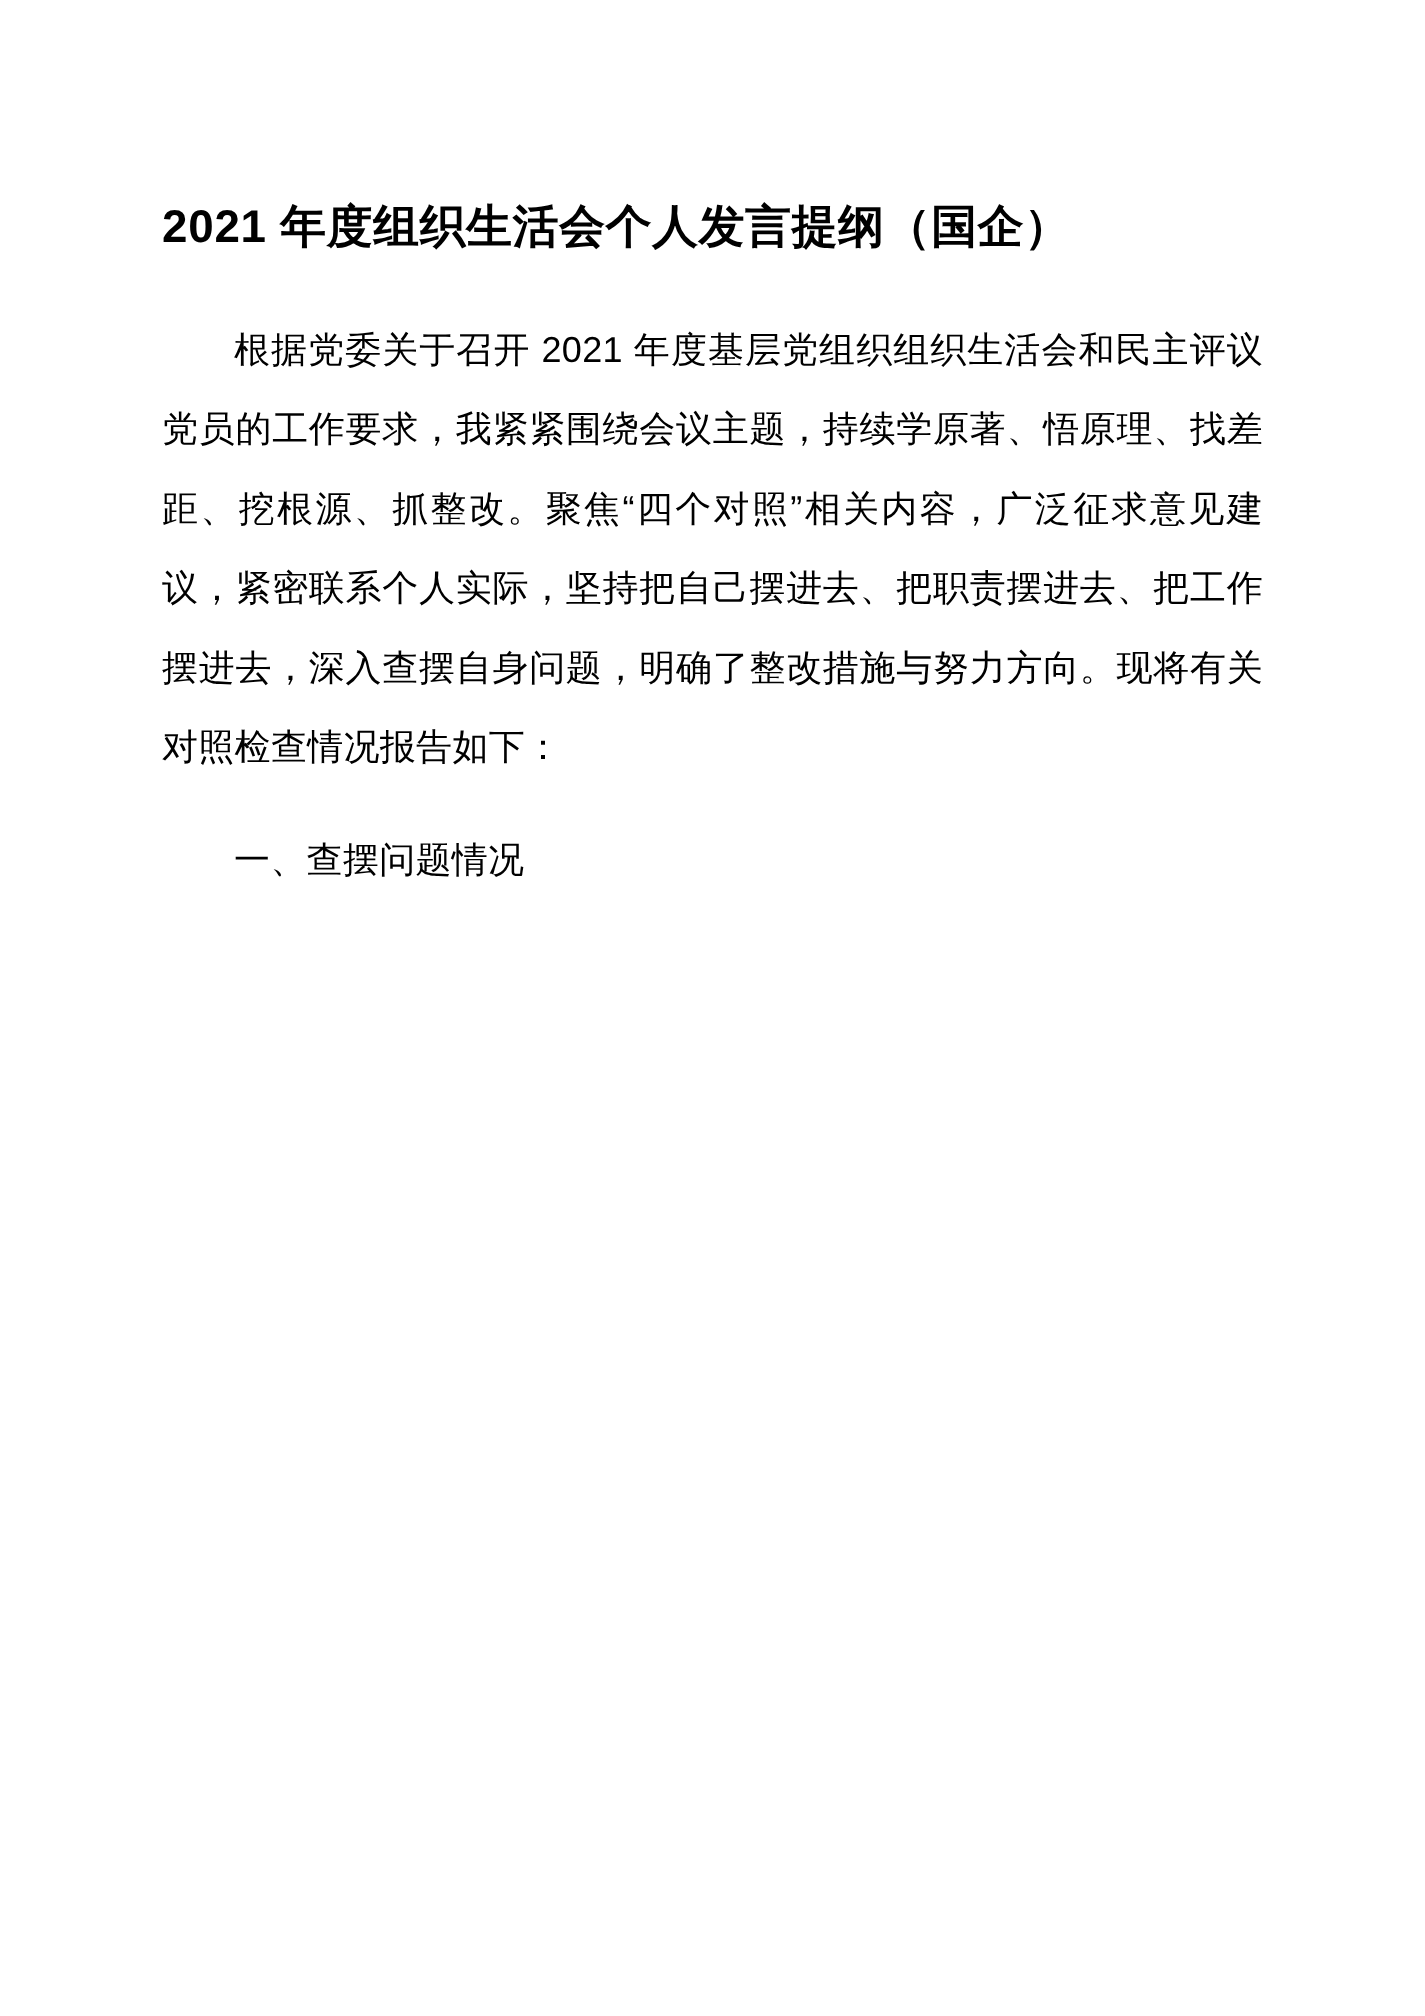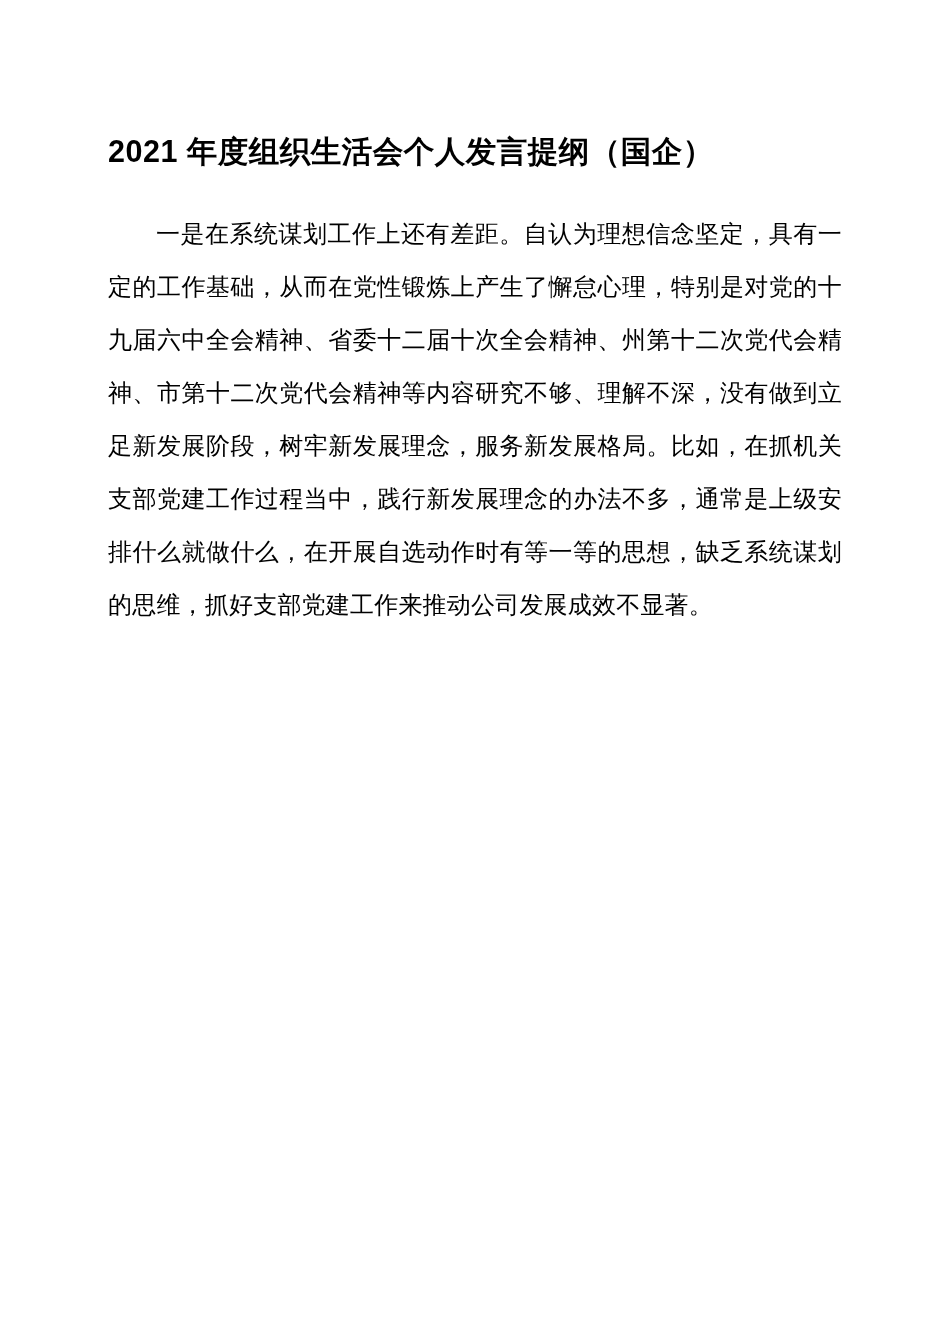--- a/index.html
+++ b/index.html
@@ -52,18 +52,19 @@
     margin-top: 18px;
   }
 </style>
 </head>
 <body>
 
 <div class="page">
 
   <h1 class="doc-title">2021 年度组织生活会个人发言提纲（国企）</h1>
 
+  <p class="para body-para">根据党委关于召开 2021 年度基层党组织组织生活会和民主评议党员的工作要求，我紧紧围绕会议主题，持续学原著、悟原理、找差距、挖根源、抓整改。聚焦“四个对照”相关内容，广泛征求意见建议，紧密联系个人实际，坚持把自己摆进去、把职责摆进去、把工作摆进去，深入查摆自身问题，明确了整改措施与努力方向。现将有关对照检查情况报告如下：</p>
+
+  <p class="para heading-1">一、查摆问题情况</p>
 
 
-
-  <p class="para body-para">一是在系统谋划工作上还有差距。自认为理想信念坚定，具有一定的工作基础，从而在党性锻炼上产生了懈怠心理，特别是对党的十九届六中全会精神、省委十二届十次全会精神、州第十二次党代会精神、市第十二次党代会精神等内容研究不够、理解不深，没有做到立足新发展阶段，树牢新发展理念，服务新发展格局。比如，在抓机关支部党建工作过程当中，践行新发展理念的办法不多，通常是上级安排什么就做什么，在开展自选动作时有等一等的思想，缺乏系统谋划的思维，抓好支部党建工作来推动公司发展成效不显著。</p>
 
 </div>
 
 </body></html>

